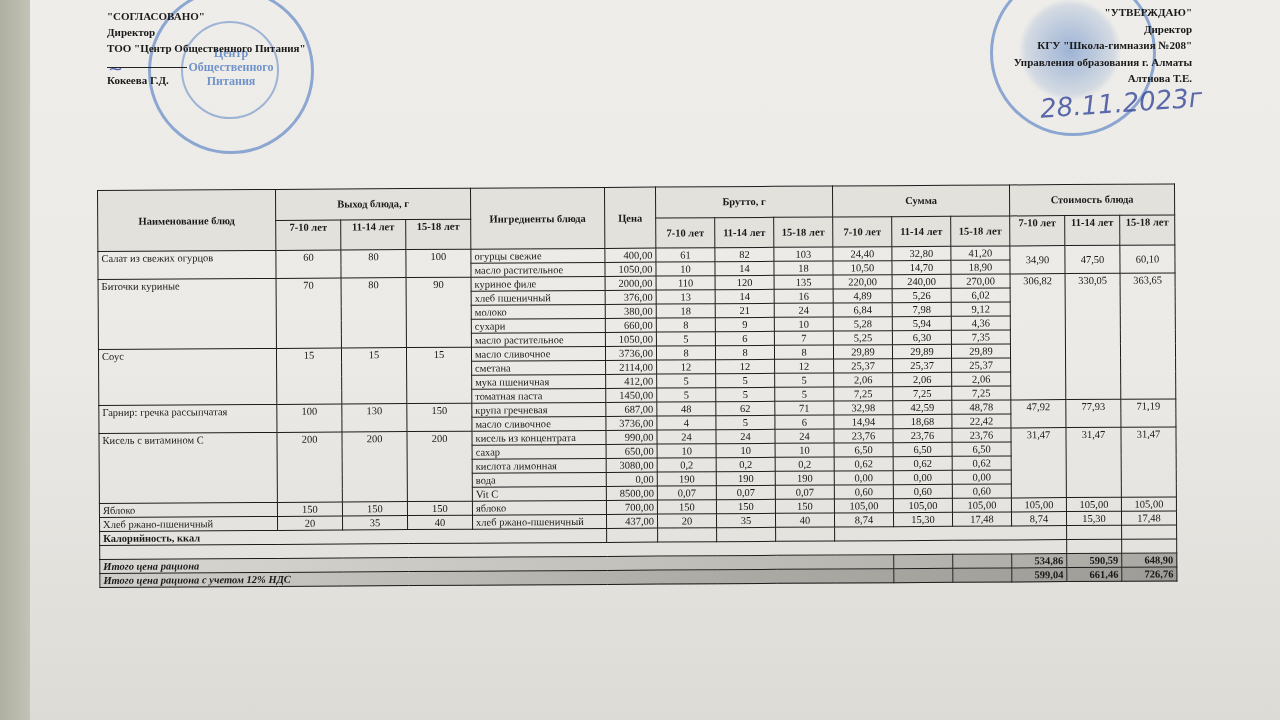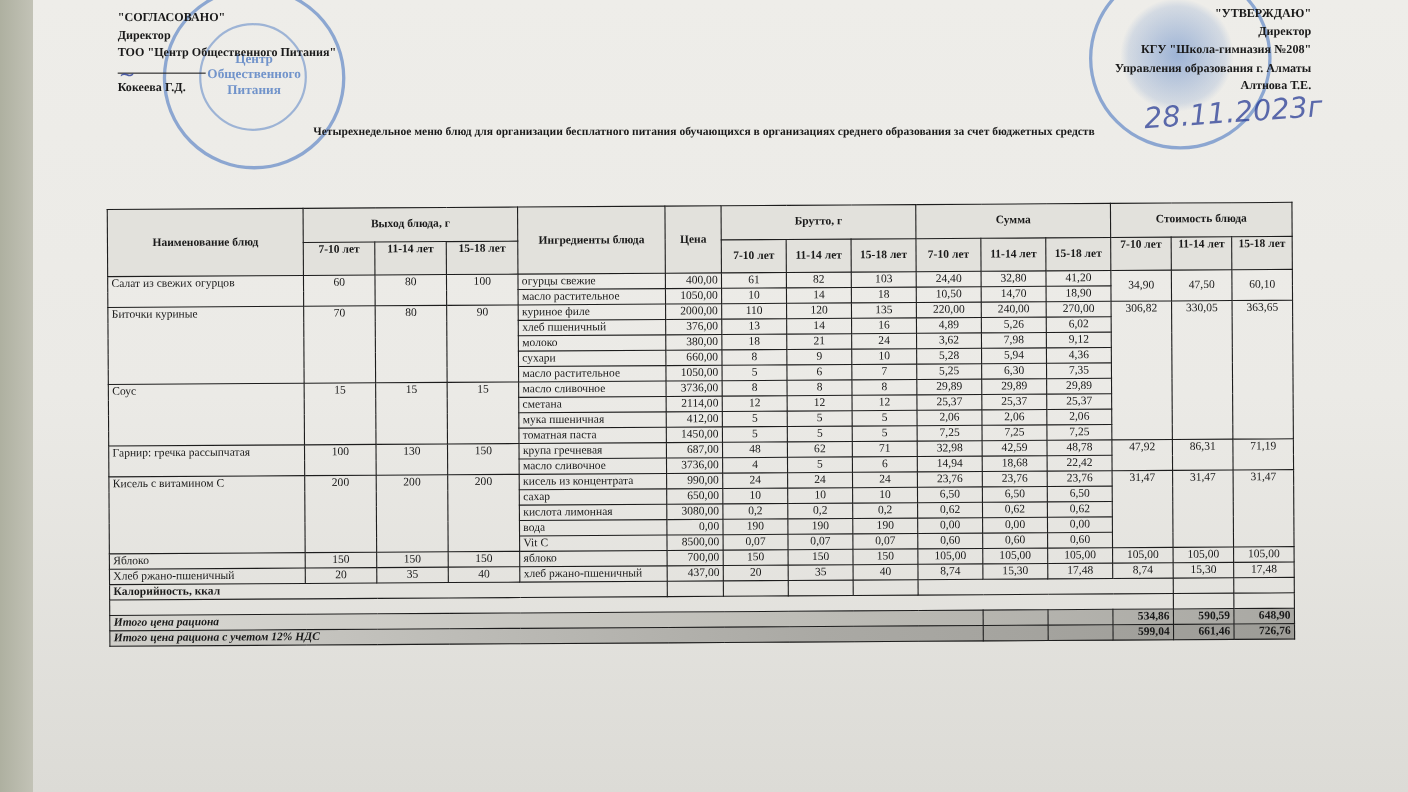--- a/index.html
+++ b/index.html
@@ -59,21 +59,20 @@
 <div class="hdr-right">
   <div>"УТВЕРЖДАЮ"</div>
   <div>Директор</div>
   <div>КГУ "Школа-гимназия №208"</div>
   <div>Управления образования г. Алматы</div>
   <div>Алтнова Т.Е.</div>
 </div>
 <div class="date-sign">28.11.2023г</div>
 
 <div class="title">
-  <div>Четырехнедельное меню блюд для организации бесплатного питания обучающихся в организациях среднего образования за счет бюджетных средств</div>
 </div>
 
 <div class="week">4 неделя 2-й день</div>
 
 <table class="menu">
   <thead>
     <tr style="height:30px">
       <th rowspan="2" class="c-name" style="vertical-align:middle;text-align:center;height:60px">Наименование блюд</th>
       <th colspan="3">Выход блюда, г</th>
       <th rowspan="2" class="c-ing" style="text-align:center">Ингредиенты блюда</th>
@@ -153,21 +152,21 @@
       <td class="c-num">4,89</td>
       <td class="c-num">5,26</td>
       <td class="c-num">6,02</td>
     </tr>
     <tr>
       <td class="c-ing">молоко</td>
       <td class="c-price">380,00</td>
       <td class="c-num">18</td>
       <td class="c-num">21</td>
       <td class="c-num">24</td>
-      <td class="c-num">3,62</td>
+      <td class="c-num">6,84</td>
       <td class="c-num">7,98</td>
       <td class="c-num">9,12</td>
     </tr>
     <tr>
       <td class="c-ing">сухари</td>
       <td class="c-price">660,00</td>
       <td class="c-num">8</td>
       <td class="c-num">9</td>
       <td class="c-num">10</td>
       <td class="c-num">5,28</td>
@@ -237,21 +236,21 @@
       <td rowspan="2" class="c-out">150</td>
       <td class="c-ing">крупа гречневая</td>
       <td class="c-price">687,00</td>
       <td class="c-num">48</td>
       <td class="c-num">62</td>
       <td class="c-num">71</td>
       <td class="c-num">32,98</td>
       <td class="c-num">42,59</td>
       <td class="c-num">48,78</td>
       <td rowspan="2" class="c-cost">47,92</td>
-      <td rowspan="2" class="c-cost">86,31</td>
+      <td rowspan="2" class="c-cost">77,93</td>
       <td rowspan="2" class="c-cost">71,19</td>
     </tr>
     <tr>
       <td class="c-ing">масло сливочное</td>
       <td class="c-price">3736,00</td>
       <td class="c-num">4</td>
       <td class="c-num">5</td>
       <td class="c-num">6</td>
       <td class="c-num">14,94</td>
       <td class="c-num">18,68</td>

